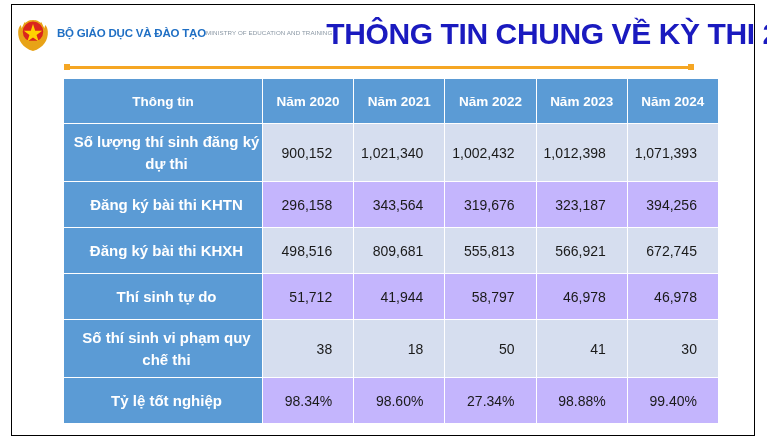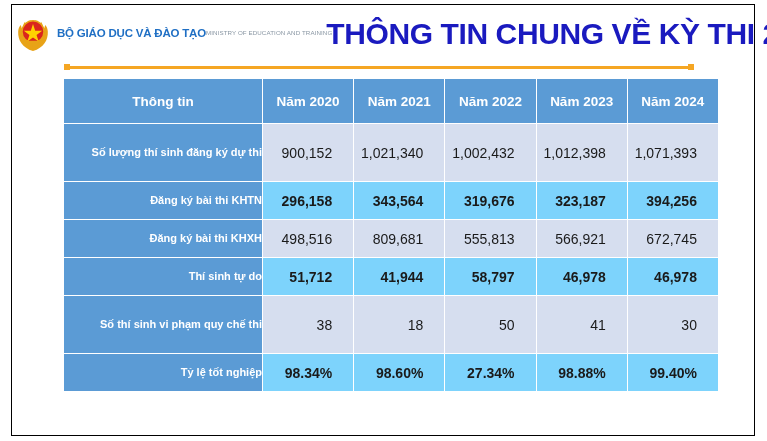--- a/index.html
+++ b/index.html
@@ -154,42 +154,42 @@
   }
   thead th.label-head {
     text-align: center;
   }
 
   
   td.rowlabel {
     background: #5B9BD5;
     color: #FFFFFF;
     font-weight: bold;
-    font-size: 11px;
-    text-align: right;
+    font-size: 15px;
+    text-align: center;
     vertical-align: middle;
     padding: 0 0 0 7px;
     line-height: 1.45;
   }
 
   
   td.val {
     color: #1A1A1A;
     font-size: 14px;
     text-align: right;
     vertical-align: middle;
     padding-right: 21px;
     white-space: nowrap;
   }
 
   tr.band-a td.val { background: #D6DEEF; }
-  tr.band-b td.val { background: #7dd3fc; font-weight: bold; }
+  tr.band-b td.val { background: #c4b5fd; }
 
   tr.r-tall { height: 58px; }
-  tr.r-std  { height: 38px; }
+  tr.r-std  { height: 46px; }
 </style>
 </head>
 <body>
 
 <div id="slide">
 
   <div id="frame"></div>
 
   <div id="header">
 

